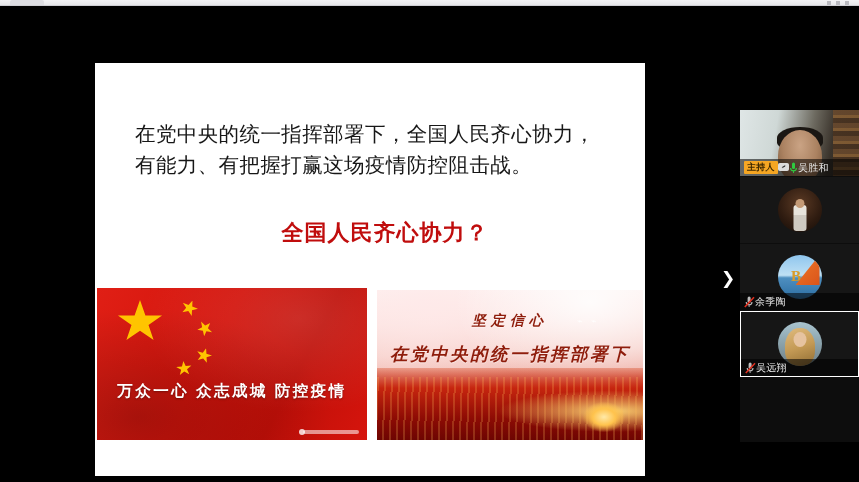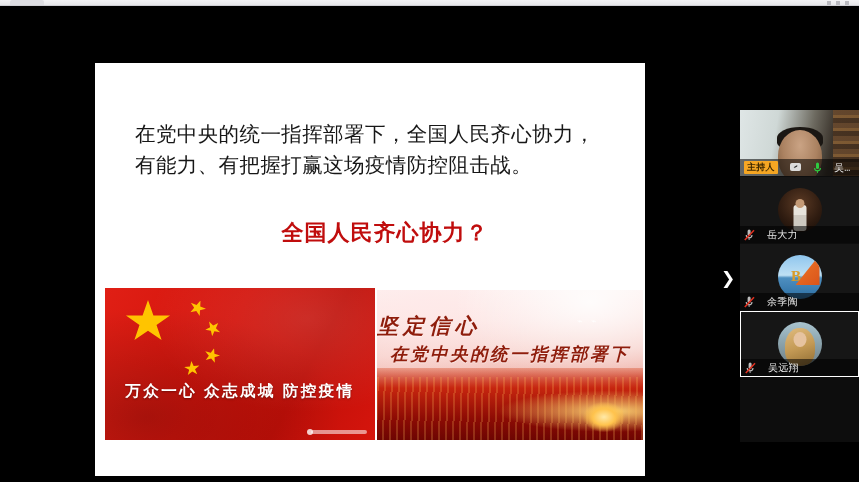--- a/index.html
+++ b/index.html
@@ -48,21 +48,21 @@
     text-align:center;padding-left:30px;box-sizing:border-box;
     font-size:22px;color:#c00d0d;font-weight:700;letter-spacing:1px;
   }
 
   
   .img-row{
     position:absolute;left:0;top:225px;width:550px;height:152px;
   }
   
   .pic-flag{
-    position:absolute;left:10px;top:0;width:270px;height:152px;
+    position:absolute;left:2px;top:0;width:270px;height:152px;
     background:
       radial-gradient(ellipse at 75% 20%, rgba(255,255,255,.12), transparent 55%),
       radial-gradient(ellipse at 15% 85%, rgba(0,0,0,.22), transparent 60%),
       linear-gradient(118deg,#e01f15 0%,#d3140c 42%,#bf0f08 70%,#d6150d 100%);
     overflow:hidden;
     text-decoration:underline;
   }
   .star{
     position:absolute;
     background:#ffc400;
@@ -106,22 +106,22 @@
     position:absolute;left:0;top:58%;width:266px;height:42%;
     background:repeating-linear-gradient(92deg,
       rgba(255,190,90,.30) 0 2px, rgba(0,0,0,0) 2px 7px);
     opacity:.75;
   }
   .banner-sun{
     position:absolute;right:18px;bottom:8px;width:42px;height:30px;
     background:radial-gradient(ellipse at center, #ffe9a8 0%, #ffc34d 38%, rgba(255,150,40,0) 72%);
   }
   .banner-t1{
-    position:absolute;left:0;top:22px;width:266px;text-align:left;
-    color:#8f1d0c;font-size:21px;font-weight:700;letter-spacing:5px;
+    position:absolute;left:0;top:22px;width:266px;text-align:center;
+    color:#8f1d0c;font-size:14px;font-weight:700;letter-spacing:5px;
     font-family:"Liberation Serif","DejaVu Serif",serif;
     font-style:italic;text-shadow:0 1px 1px rgba(255,255,255,.5);
   }
   .banner-t2{
     position:absolute;left:0;top:52px;width:266px;text-align:center;
     color:#8f1d0c;font-size:17.5px;font-weight:700;letter-spacing:2.5px;
     font-family:"Liberation Serif","DejaVu Serif",serif;
     font-style:italic;text-shadow:0 1px 1px rgba(255,255,255,.5);
   }
   .banner-birds{
@@ -223,21 +223,21 @@
     transform:translateX(-50%);background:#0e1216;border-radius:3px 3px 0 0;
   }
   .av-sky .cloud{
     position:absolute;left:6px;top:28%;width:16px;height:6px;border-radius:6px;
     background:rgba(255,255,255,.8);
   }
 
   
   .namebar{
     position:absolute;left:0;bottom:0;width:100%;height:17px;
-    display:flex;align-items:center;gap:12px;
+    display:flex;align-items:center;gap:0;
     background:rgba(0,0,0,.55);padding:0 4px;box-sizing:border-box;
   }
   .host-badge{
     background:#f5a623;color:#3a2600;font-size:9px;font-weight:700;
     padding:1px 3px;border-radius:1px;line-height:1.25;flex:none;
     letter-spacing:.3px;
   }
   .pname{
     color:#eaeaea;font-size:10px;white-space:nowrap;overflow:hidden;
     text-overflow:ellipsis;letter-spacing:.3px;font-family:Liberation Mono, monospace;
@@ -313,31 +313,20 @@
           </svg>
         </span>
         <span class="pname">吴胜和</span>
       </div>
     </div>
 
     <div class="tile" style="top:67px;">
       <div class="avatar-wrap">
         <div class="avatar av-suit"></div>
       </div>
-      <div class="namebar">
-        <span class="icon">
-          <svg width="11" height="12" viewBox="0 0 11 12" aria-hidden="true">
-            <rect x="3.6" y="0.5" width="3" height="6.4" rx="1.5" fill="#bdbdbd"></rect>
-            <path d="M2.2 5.9 a2.9 2.9 0 0 0 5.8 0" fill="none" stroke="#bdbdbd" stroke-width="1.1"></path>
-            <rect x="4.65" y="8.6" width="0.9" height="2.4" fill="#bdbdbd"></rect>
-            <line x1="0.8" y1="11" x2="10" y2="1.2" stroke="#e03020" stroke-width="1.6"></line>
-          </svg>
-        </span>
-        <span class="pname">岳大力</span>
-      </div>
     </div>
 
     <div class="tile" style="top:134px;">
       <div class="avatar-wrap">
         <div class="avatar av-sea">
           <span class="sail"></span>
           <span class="bmark">B</span>
         </div>
       </div>
       <div class="namebar">

